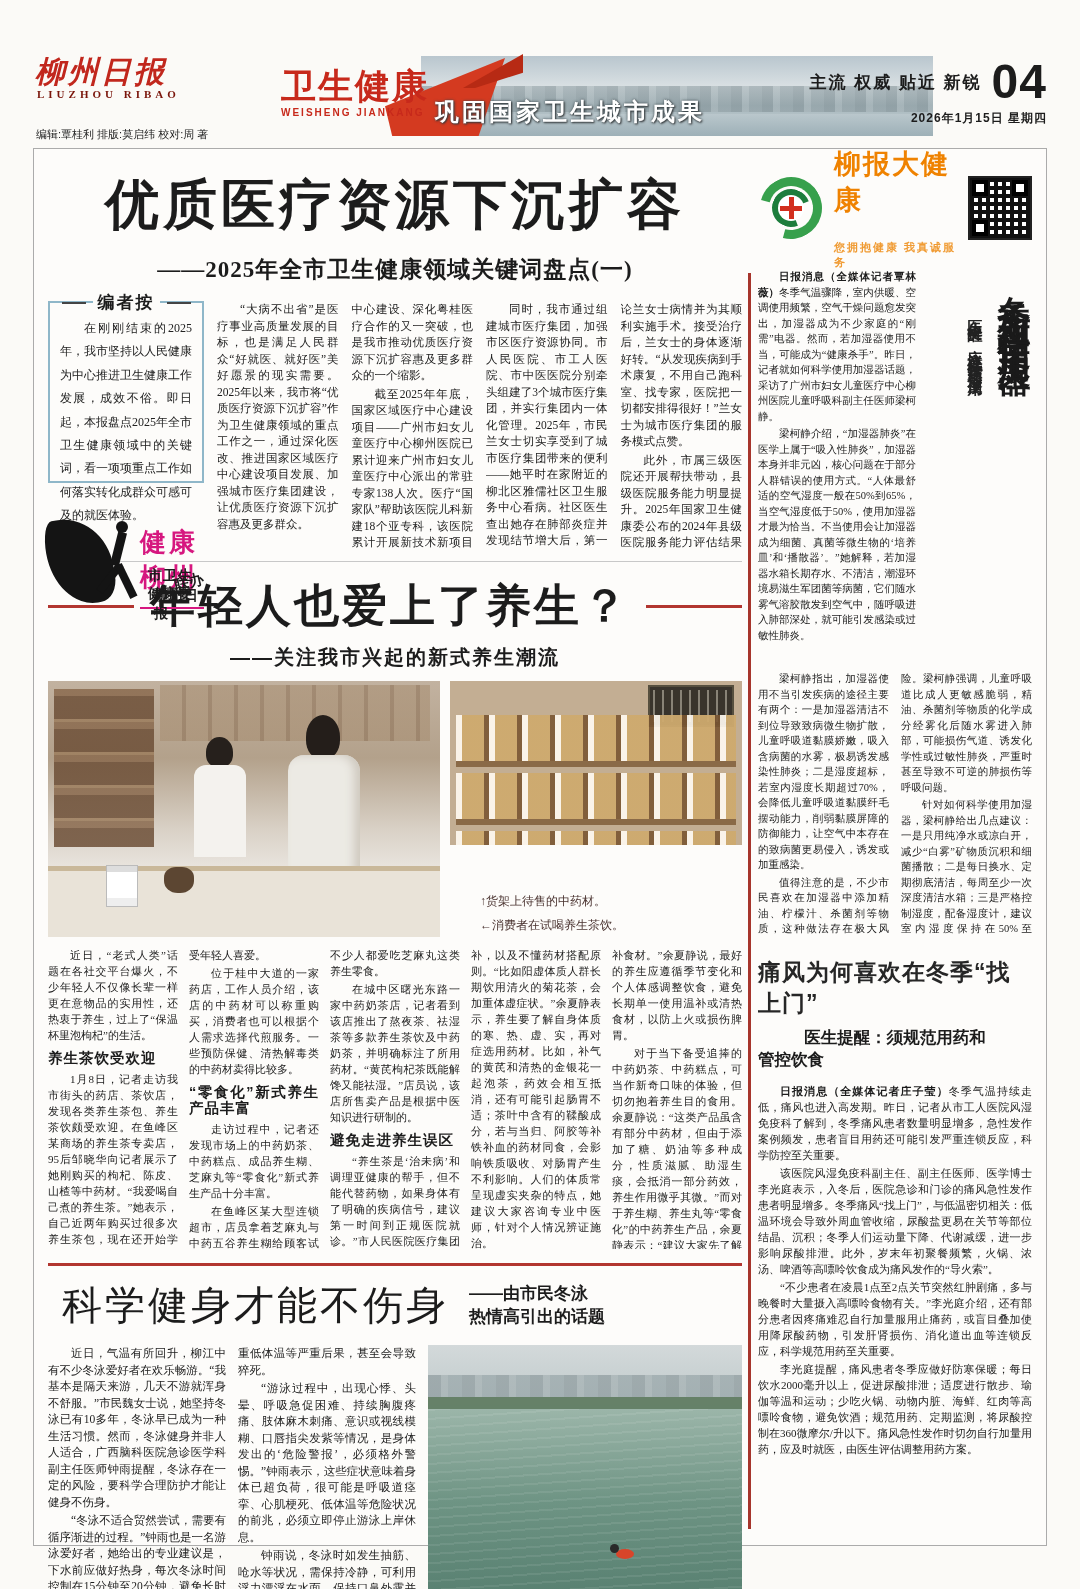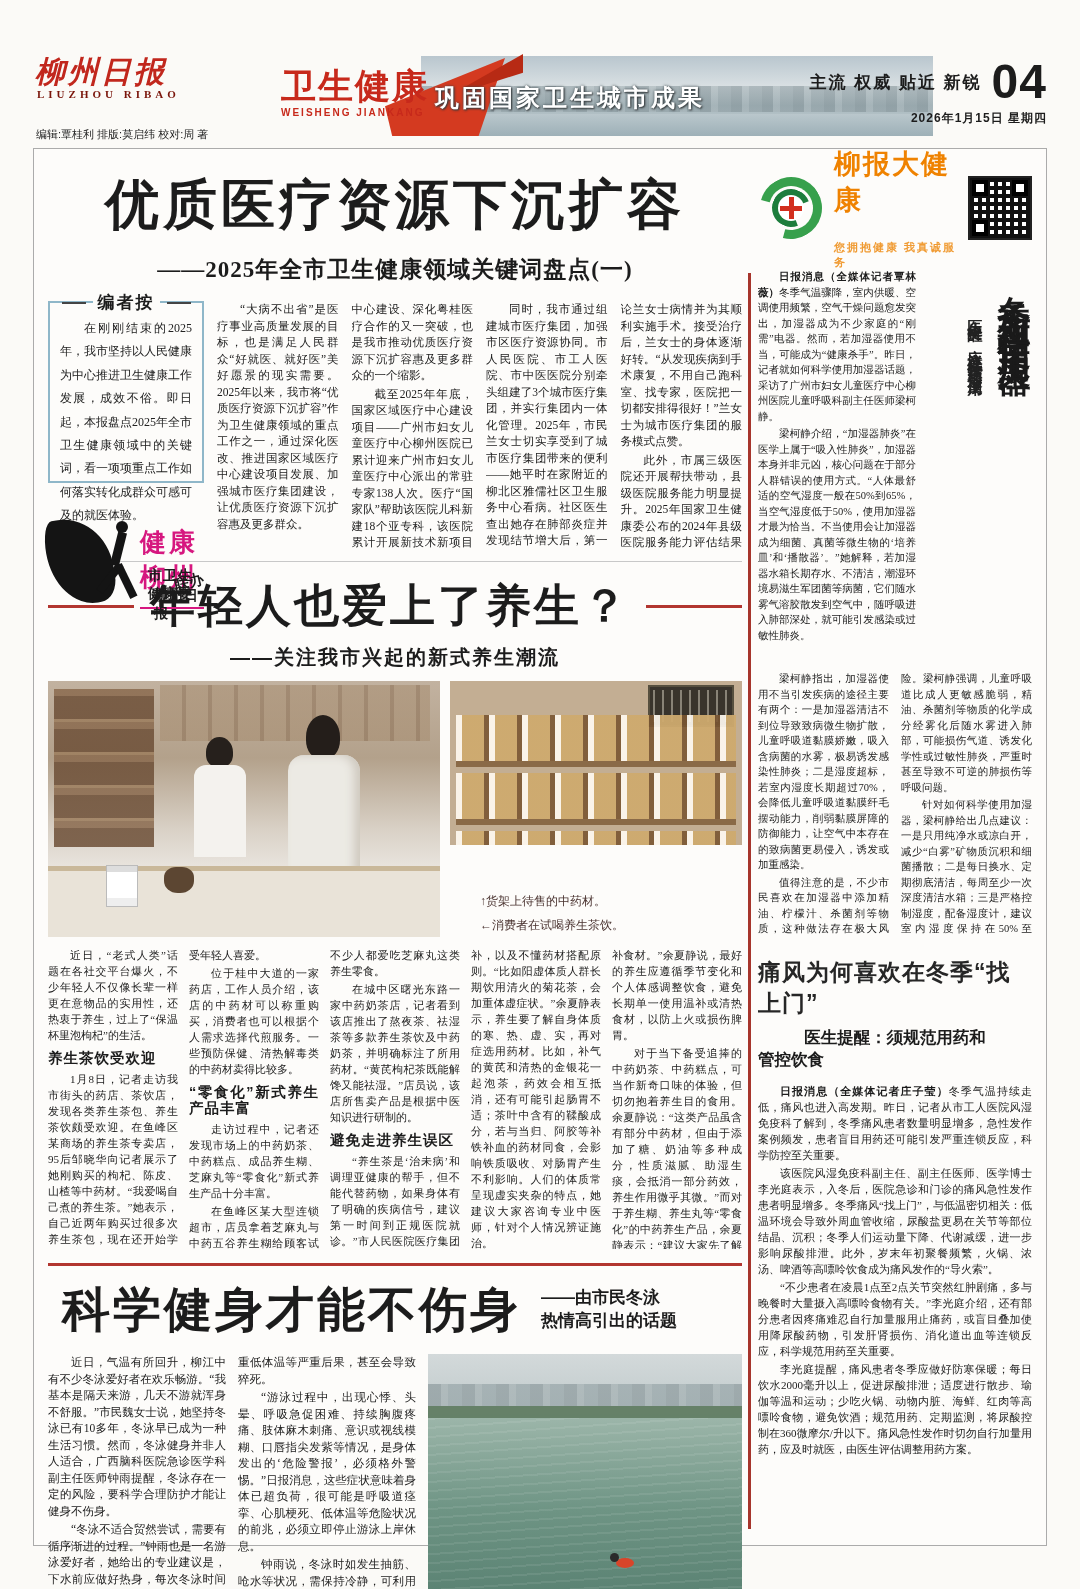--- a/index.html
+++ b/index.html
@@ -19,21 +19,21 @@
   .photo-strip{position:absolute;left:388px;top:2px;width:512px;height:80px;overflow:hidden;
     background:linear-gradient(180deg,#b9c6ce 0%,#d9e0e3 38%,#a9b9bf 62%,#c6d0d4 100%);}
   .city{position:absolute;left:0;right:0;top:30px;height:26px;opacity:.55;
     background:repeating-linear-gradient(90deg,#7e8d92 0 11px,#a3b0b4 11px 18px,#8b9a9f 18px 31px);}
   .river{position:absolute;left:0;right:0;bottom:0;height:22px;opacity:.8;
     background:linear-gradient(180deg,#bcc9ce,#93a8b0);}
   .swoosh1{position:absolute;left:352px;top:4px;width:120px;height:78px;background:#d43a20;z-index:2;
     clip-path:polygon(0 62%,100% 0,78% 100%,6% 100%);}
   .swoosh2{position:absolute;left:430px;top:0;width:60px;height:34px;background:#b72a14;z-index:2;
     clip-path:polygon(0 100%,100% 0,100% 55%,20% 100%);}
-  .slogan{position:absolute;left:402px;top:28px;z-index:4;font-size:24px;font-weight:900;color:#fff;
+  .slogan{position:absolute;left:402px;top:42px;z-index:4;font-size:24px;font-weight:900;color:#fff;
     letter-spacing:3px;text-shadow:0 0 3px #3c4a50,1px 1px 2px #333;}
   .pageinfo{position:absolute;right:0;top:4px;text-align:right;}
   .tagrow{display:flex;align-items:center;gap:10px;justify-content:flex-end;}
   .tagline{font-size:17px;font-weight:900;letter-spacing:2px;}
   .pageno{font-size:48px;font-weight:bold;line-height:1;letter-spacing:1px;}
   .pdate{font-size:12px;font-weight:bold;margin-top:4px;letter-spacing:1px;}
   
   .frame{margin:0 33px;border:1px solid #ababab;background:#fdfcfa;padding:12px 14px;height:1398px;
          display:flex;gap:16px;box-sizing:border-box;}
   .leftcol{width:694px;flex:none;}
@@ -98,21 +98,21 @@
     box-shadow:inset 0 0 0 2px #57503f;}
   .ph2-ban::after{content:"";position:absolute;inset:5px;opacity:.5;
     background:repeating-linear-gradient(90deg,#d8d2c2 0 2px,transparent 2px 9px);}
   .caps{padding:12px 0 0 30px;font-size:12px;line-height:1.95;color:#4a3330;margin-top:33px;}
   .feat-cols{display:flex;gap:11px;height:302px;margin-top:10px;font-size:11px;line-height:16px;text-align:justify;}
   .fcol{flex:1;overflow:hidden;}
   .fsub{font-family:"Liberation Sans","DejaVu Sans",sans-serif;font-weight:900;font-size:14.5px;margin:7px 0 5px;letter-spacing:1px;}
   
   .swim{border-top:3px solid #b23630;margin-top:14px;padding-top:12px;}
   .swim-head{display:flex;align-items:center;gap:20px;padding-left:14px;}
-  .swim-title{font-weight:700;font-size:48px;letter-spacing:3px;}
+  .swim-title{font-weight:400;font-size:40px;letter-spacing:3px;}
   .swim-sub{font-weight:bold;font-size:17px;line-height:1.35;}
   .swim-body{display:flex;gap:12px;height:284px;margin-top:12px;}
   .scol{width:178px;flex:none;overflow:hidden;font-size:11.5px;line-height:16.5px;text-align:justify;}
   .sphoto{flex:1;position:relative;overflow:hidden;background:linear-gradient(180deg,#9fb8ac 20%,#6e9484 55%,#50796a 100%);}
   .sky{position:absolute;left:0;right:0;top:0;height:52px;background:linear-gradient(180deg,#d3d9da,#c2cccd);}
   .skyline{position:absolute;left:0;right:0;top:30px;height:22px;opacity:.7;
     background:repeating-linear-gradient(90deg,#8d9a9d 0 13px,#a5b1b3 13px 20px,#97a5a8 20px 34px);}
   .shore{position:absolute;left:0;right:0;top:52px;height:12px;background:#5f7b61;opacity:.9;}
   .ripples{position:absolute;left:0;right:0;top:64px;bottom:0;opacity:.5;
     background:repeating-linear-gradient(176deg,rgba(255,255,255,.16) 0 2px,transparent 2px 9px);}
@@ -297,21 +297,21 @@
         </div>
       </div>
       <div class="swim-body">
         <div class="scol">
           <p class="p">近日，气温有所回升，柳江中有不少冬泳爱好者在欢乐畅游。“我基本是隔天来游，几天不游就浑身不舒服。”市民魏女士说，她坚持冬泳已有10多年，冬泳早已成为一种生活习惯。然而，冬泳健身并非人人适合，广西脑科医院急诊医学科副主任医师钟雨提醒，冬泳存在一定的风险，要科学合理防护才能让健身不伤身。</p>
           <p class="p">“冬泳不适合贸然尝试，需要有循序渐进的过程。”钟雨也是一名游泳爱好者，她给出的专业建议是，下水前应做好热身，每次冬泳时间控制在15分钟至20分钟，避免长时间低温刺激。同时建议冬泳爱好者结伴而行，选择熟悉安全的水域。</p>
 
         </div>
         <div class="scol">
           <p class="p cont">重低体温等严重后果，甚至会导致猝死。</p>
-          <p class="p">“游泳过程中，出现心悸、头晕、呼吸急促困难、持续胸腹疼痛、肢体麻木刺痛、意识或视线模糊、口唇指尖发紫等情况，是身体发出的‘危险警报’，必须格外警惕。”日报消息，这些症状意味着身体已超负荷，很可能是呼吸道痉挛、心肌梗死、低体温等危险状况的前兆，必须立即停止游泳上岸休息。</p>
+          <p class="p">“游泳过程中，出现心悸、头晕、呼吸急促困难、持续胸腹疼痛、肢体麻木刺痛、意识或视线模糊、口唇指尖发紫等情况，是身体发出的‘危险警报’，必须格外警惕。”钟雨表示，这些症状意味着身体已超负荷，很可能是呼吸道痉挛、心肌梗死、低体温等危险状况的前兆，必须立即停止游泳上岸休息。</p>
           <p class="p">钟雨说，冬泳时如发生抽筋、呛水等状况，需保持冷静，可利用浮力漂浮在水面，保持口鼻外露并呼救，切勿盲目挣扎。呛水后应立即停止动作，侧身咳嗽排出水分，避免大口吸气，并及时上岸。若遇到他人突发意外，须立即拨打120，说清地点；对意识不清的溺水者，先清除口腔异物并保持呼吸道通畅；如无心跳呼吸应及时进行心肺复苏，并用干燥衣物为其保暖。</p>
 
         </div>
         <div class="sphoto">
           <div class="sky"></div>
             <div class="skyline"></div>
           <div class="shore"></div>
             <div class="ripples"></div>
           <div class="buoy"></div>
           <div class="swimmer"></div>

